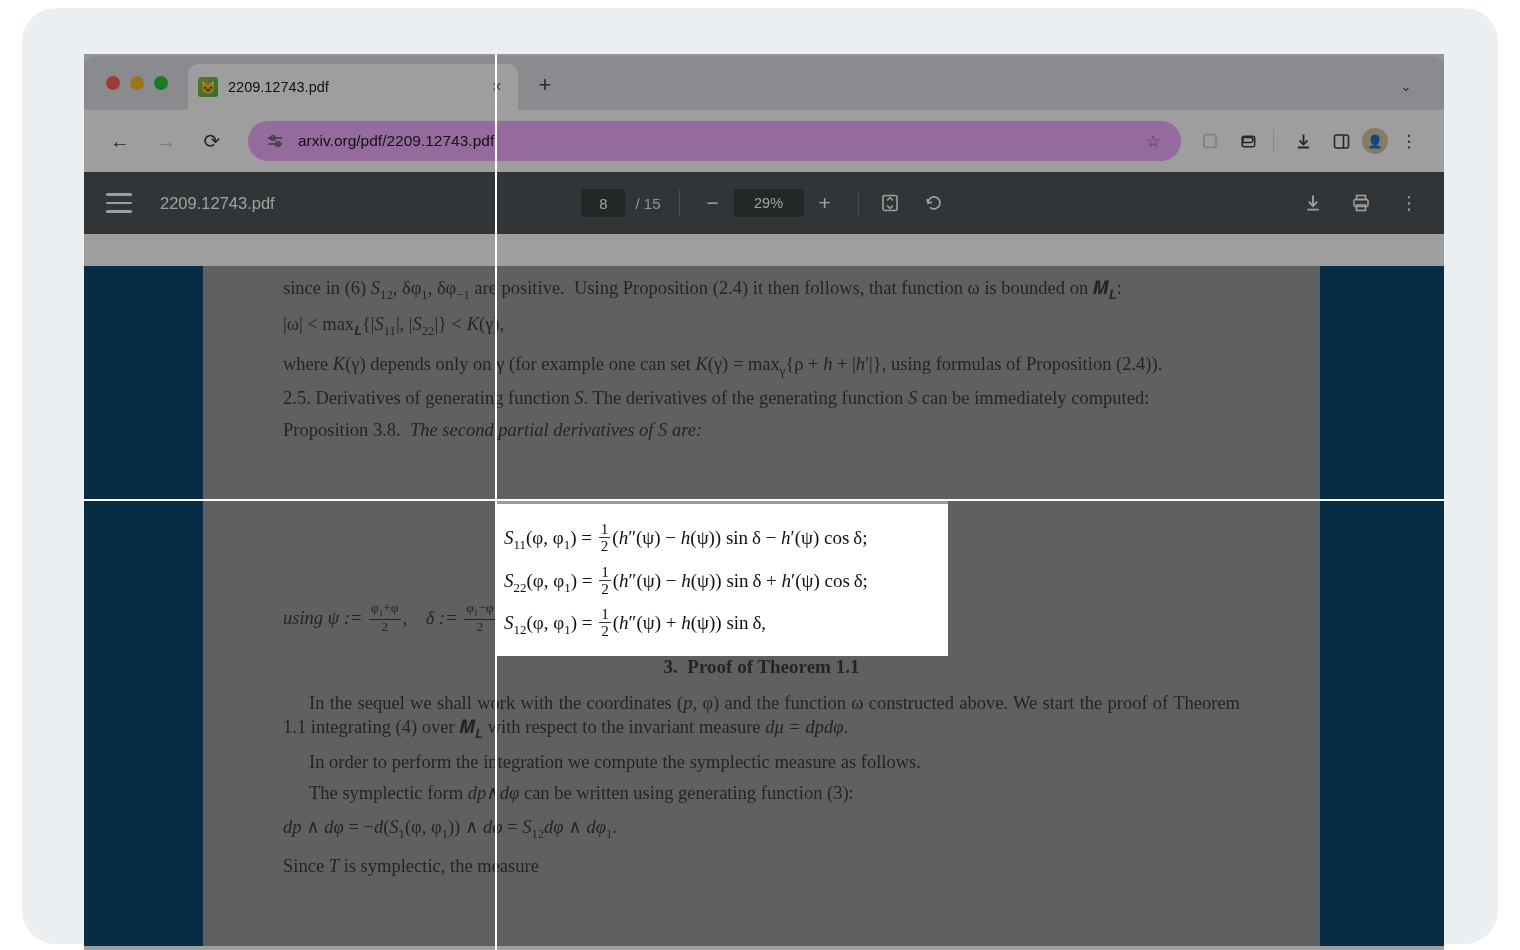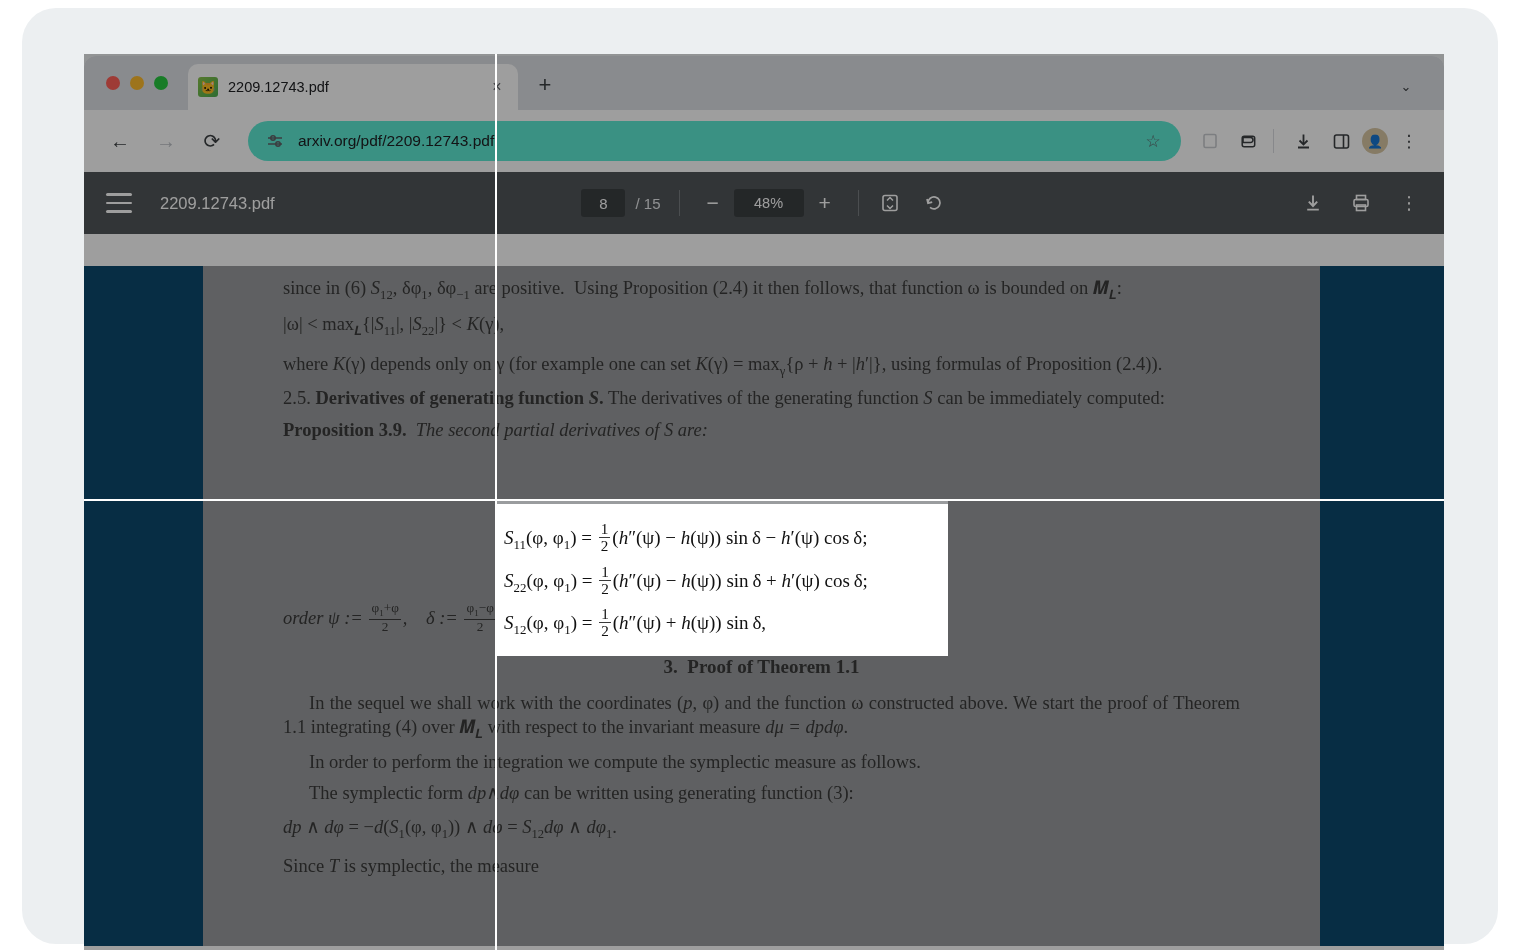--- a/index.html
+++ b/index.html
@@ -132,21 +132,21 @@
     display: flex; align-items: center; justify-content: center;
     color: #3c4043;
     font-size: 20px;
     margin-right: 10px;
     flex: none;
   }
   .nav-btn.dim { color: #bdc1c6; }
   .omnibox {
     flex: 1;
     height: 40px;
-    background: #5eead4;
+    background: #f0abfc;
     border-radius: 20px;
     display: flex;
     align-items: center;
     padding: 0 16px;
     box-sizing: border-box;
     margin: 0 8px;
   }
   .omni-icon {
     width: 22px; height: 22px;
     margin-right: 12px;
@@ -304,21 +304,21 @@
     font-family: "Liberation Serif", serif;
     color: #3a3a3a;
     font-size: 18.5px;
     line-height: 1.33;
   }
   .para { margin: 0 0 7px 0; text-align: justify; }
   .indent { text-indent: 26px; }
   .mathline { text-align: left; margin: 9px 0 12px 0; }
   .sechead { text-align: center; font-weight: bold; margin: 20px 0 12px 0; font-size: 19px; }
   i { font-style: italic; }
-  .b { font-weight: bold; }
+  .b { font-weight: normal; }
   sub { font-size: 0.68em; }
   .frac {
     display: inline-block;
     vertical-align: -0.45em;
     text-align: center;
     font-size: 0.72em;
     line-height: 1.05;
     margin: 0 2px;
   }
   .frac .num { display: block; border-bottom: 1px solid #3a3a3a; padding: 0 2px; }
@@ -467,21 +467,21 @@
           <span></span>
           <span></span>
       </div>
       <div class="pdf-filename">2209.12743.pdf</div>
 
       <div class="pdf-center">
         <input class="page-input" value="8" style="">
         <span class="page-total">/ 15</span>
         <span class="vsep"></span>
         <span class="zoom-btn">−</span>
-        <span class="zoom-value">48%</span>
+        <span class="zoom-value">29%</span>
         <span class="zoom-btn">+</span>
         <span class="vsep"></span>
         <span class="pdf-ricon">
           <svg width="20" height="20" viewBox="0 0 20 20">
               <rect x="3" y="2.5" width="14" height="15" rx="2" fill="none" stroke="#fff" stroke-width="1.6"></rect>
               <polyline points="7,7.5 10,4.5 13,7.5" fill="none" stroke="#fff" stroke-width="1.5"></polyline>
               <polyline points="7,12.5 10,15.5 13,12.5" fill="none" stroke="#fff" stroke-width="1.5"></polyline>
             </svg>
         </span>
         <span class="pdf-ricon" style="margin-left:18px">
@@ -525,27 +525,27 @@
 
           <p class="para">
             where <i>K</i>(γ) depends only on γ (for example one can set <i>K</i>(γ) = max<sub>γ</sub>{ρ + <i>h</i> + |<i>h</i>′|}, using formulas of Proposition (2.4)).
           </p>
 
           <p class="para">
             2.5. <span class="b">Derivatives of generating function <i>S</i>.</span> The derivatives of the generating function <i>S</i> can be immediately computed:
           </p>
 
           <p class="para">
-            <span class="b">Proposition 3.9.</span> <i>&nbsp;The second partial derivatives of S are:</i>
+            <span class="b">Proposition 3.8.</span> <i>&nbsp;The second partial derivatives of S are:</i>
           </p>
 
           <div style="height:152px"></div>
 
           <p class="para">
-            <i>order ψ :=</i> <span class="frac"><span class="num">φ<sub>1</sub>+φ</span><span class="den">2</span></span><i>,</i> &nbsp;&nbsp; <i>δ :=</i> <span class="frac"><span class="num">φ<sub>1</sub>−φ</span><span class="den">2</span></span><i>.</i>
+            <i>using ψ :=</i> <span class="frac"><span class="num">φ<sub>1</sub>+φ</span><span class="den">2</span></span><i>,</i> &nbsp;&nbsp; <i>δ :=</i> <span class="frac"><span class="num">φ<sub>1</sub>−φ</span><span class="den">2</span></span><i>.</i>
           </p>
 
           <div class="sechead">3. &nbsp;Proof of Theorem 1.1</div>
 
           <p class="para indent">
             In the sequel we shall work with the coordinates (<i>p</i>, φ) and the function ω constructed above. We start the proof of Theorem 1.1 integrating (4) over 𝑴<sub>𝑳</sub> with respect to the invariant measure <i>dμ = dpdφ</i>.
           </p>
 
           <p class="para indent">
             In order to perform the integration we compute the symplectic measure as follows.

